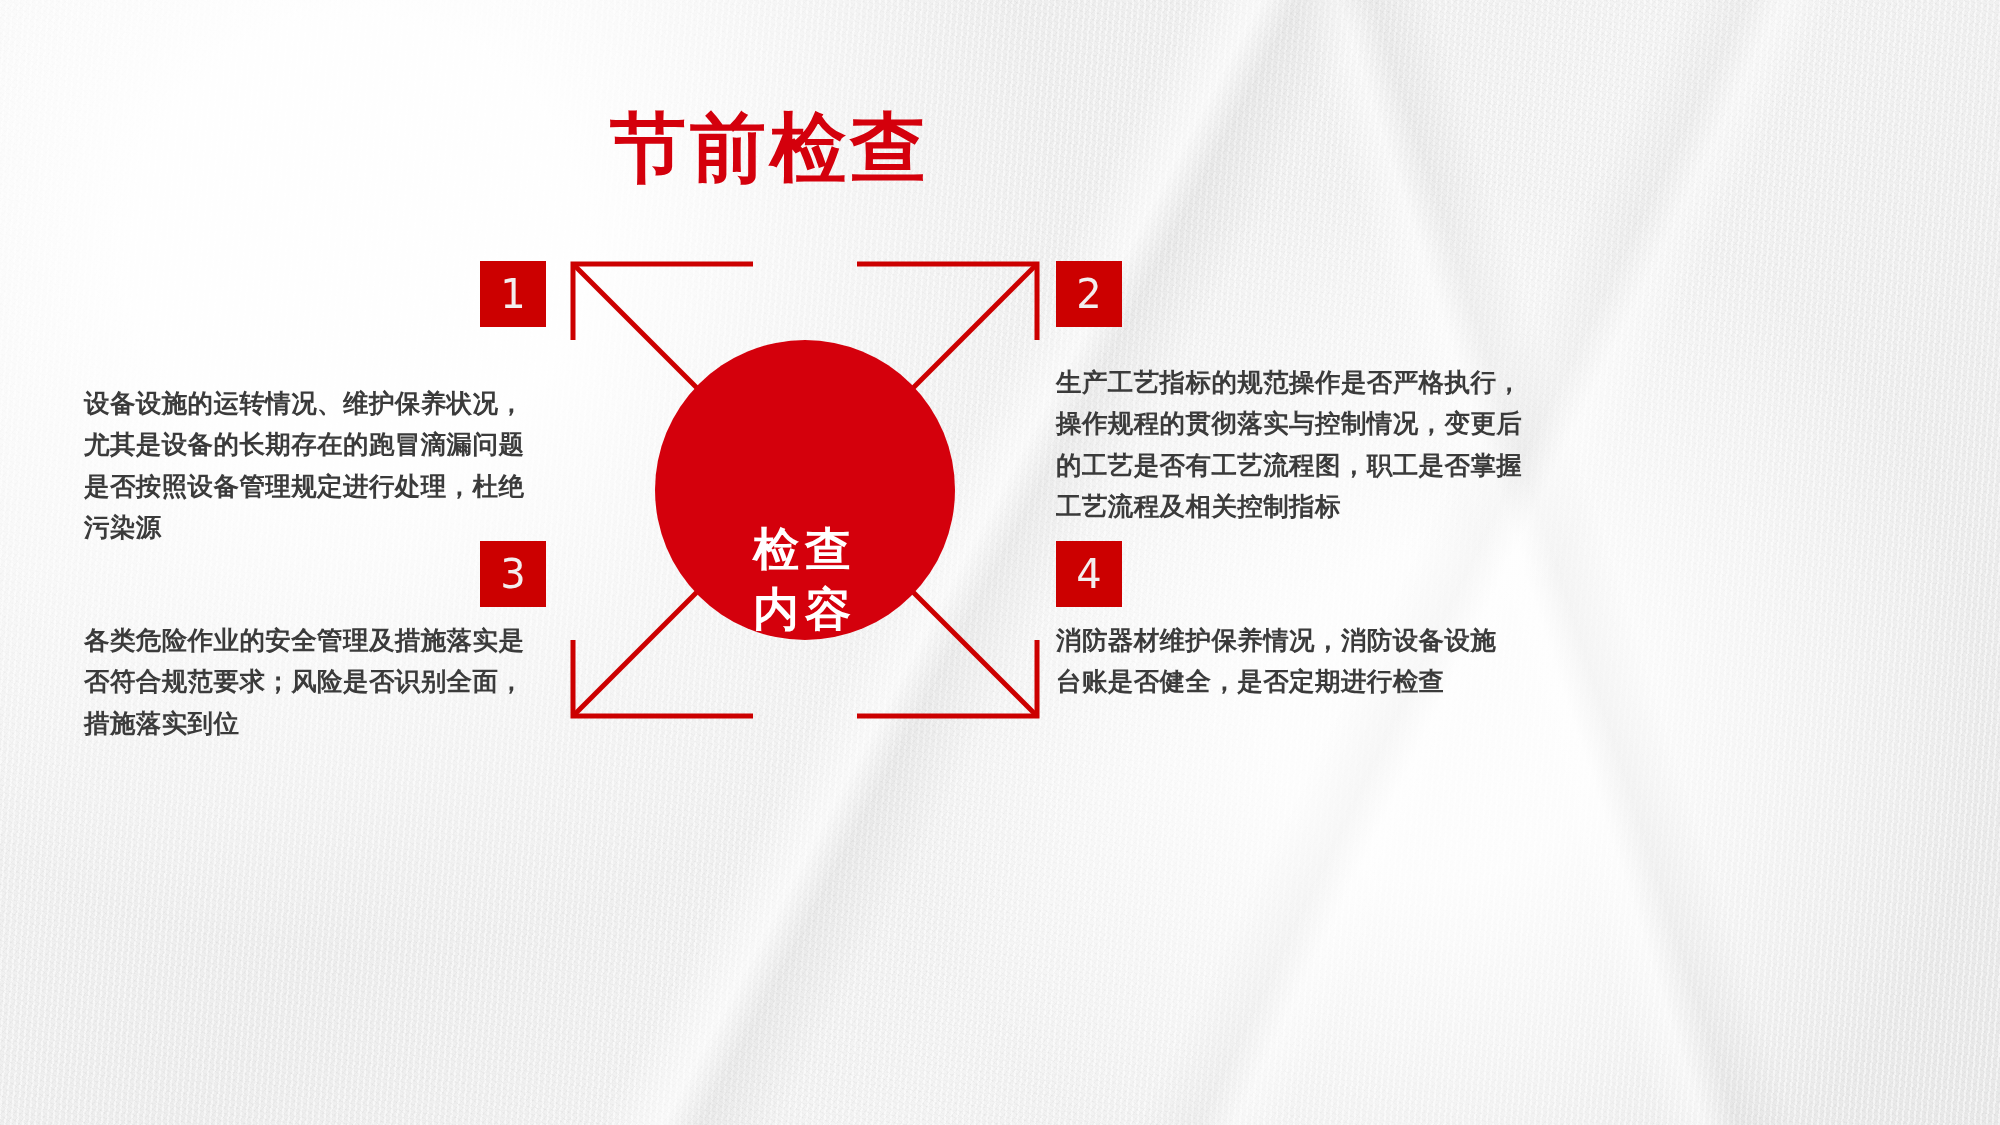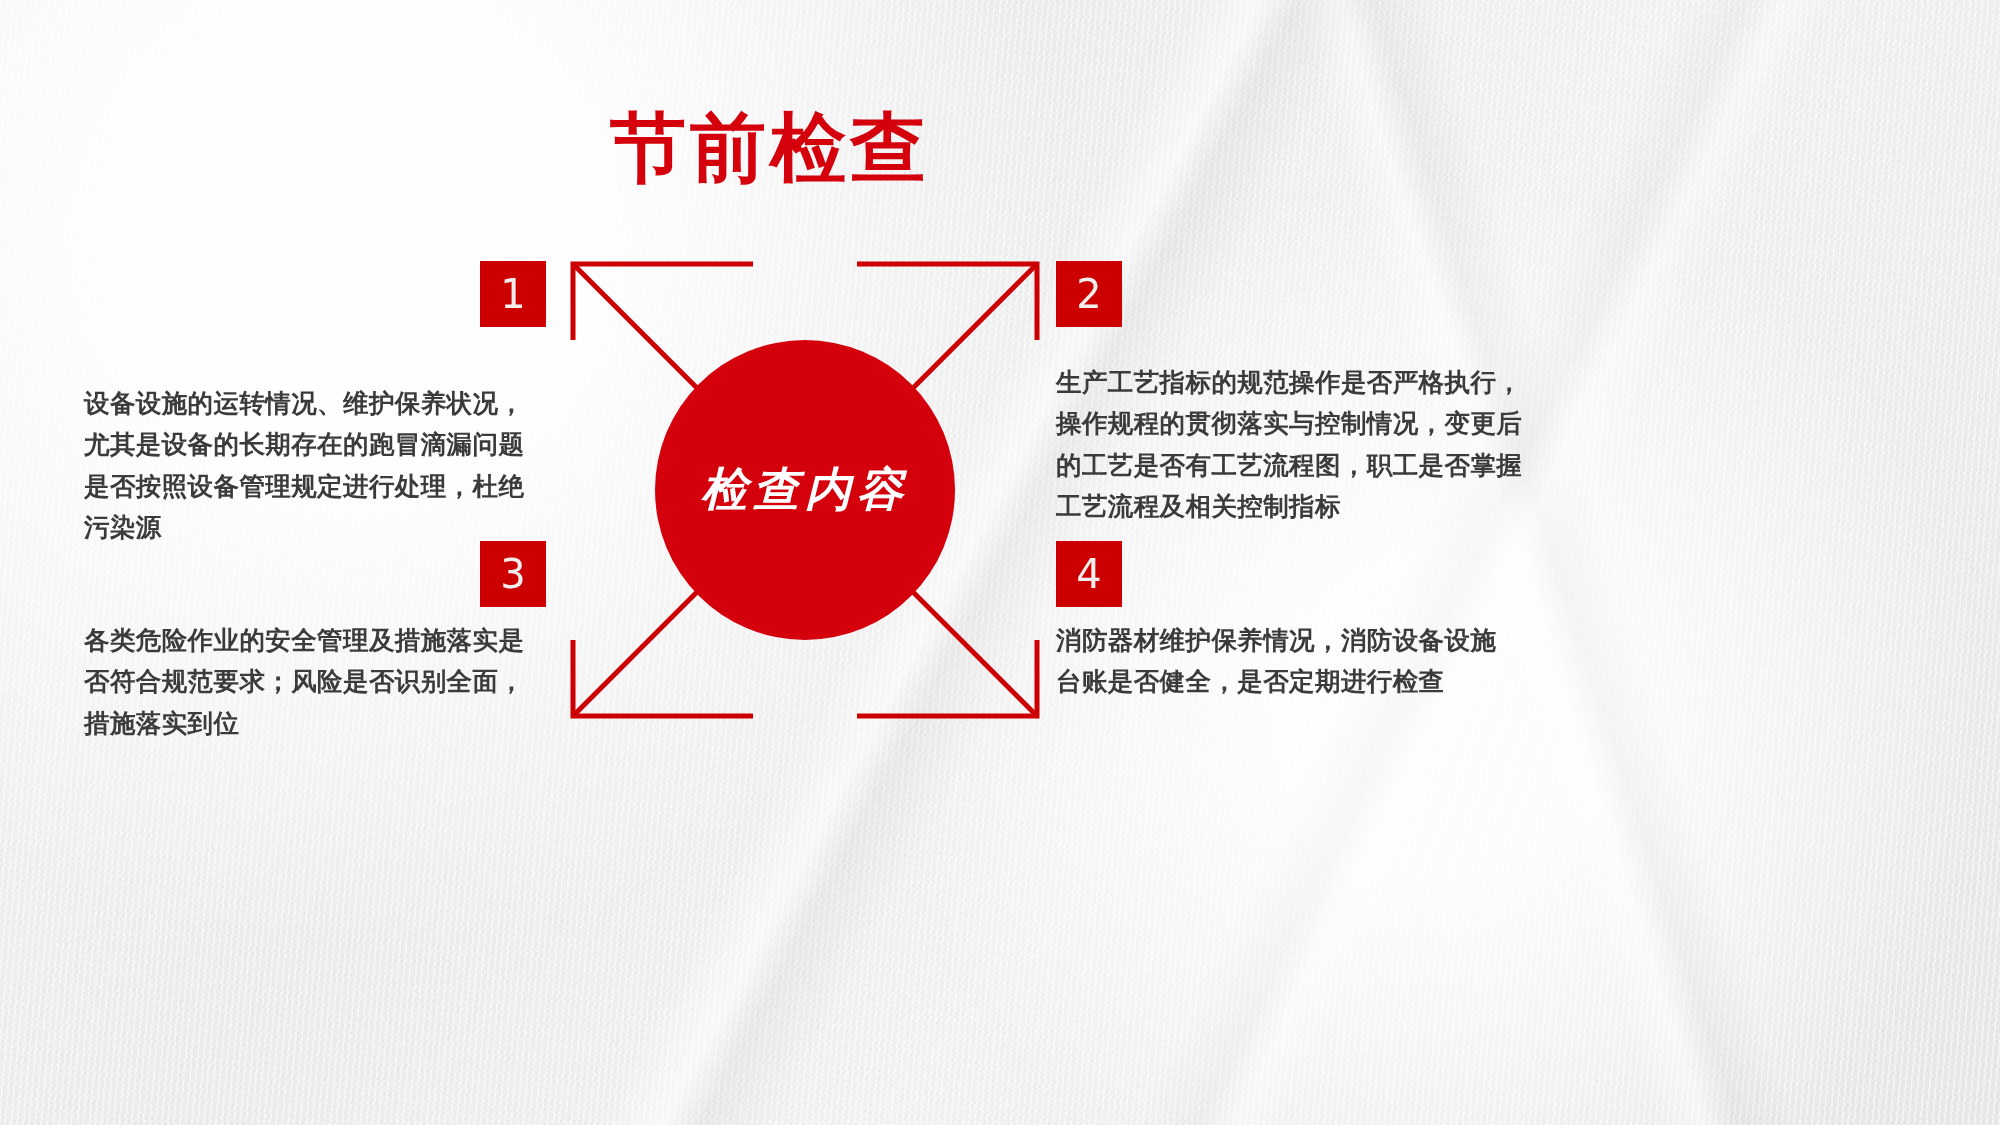--- a/index.html
+++ b/index.html
@@ -55,24 +55,23 @@
   
   .diagram{position:absolute;left:0;top:0;width:2000px;height:1125px;z-index:3;}
   .diagram svg{position:absolute;left:0;top:0;}
 
   
   .center-circle{
     position:absolute;
     left:655px;top:340px;width:300px;height:300px;
     border-radius:50%;
     background:#d4000c;
-    display:flex;flex-direction:row;
-    align-items:center;justify-content:center;
+    display:flex;flex-direction:column;
+    align-items:center;justify-content:flex-end;
     z-index:4;
-    font-style:italic;
   }
   .center-circle .cc-line{
     color:#ffffff;font-size:46px;font-weight:bold;
     letter-spacing:6px;line-height:1.3;
   }
 
   
   .badge{
     position:absolute;
     width:66px;height:66px;

